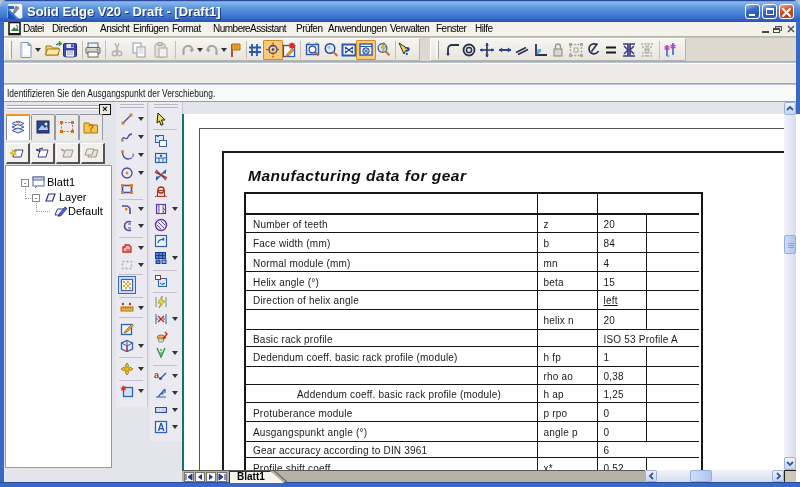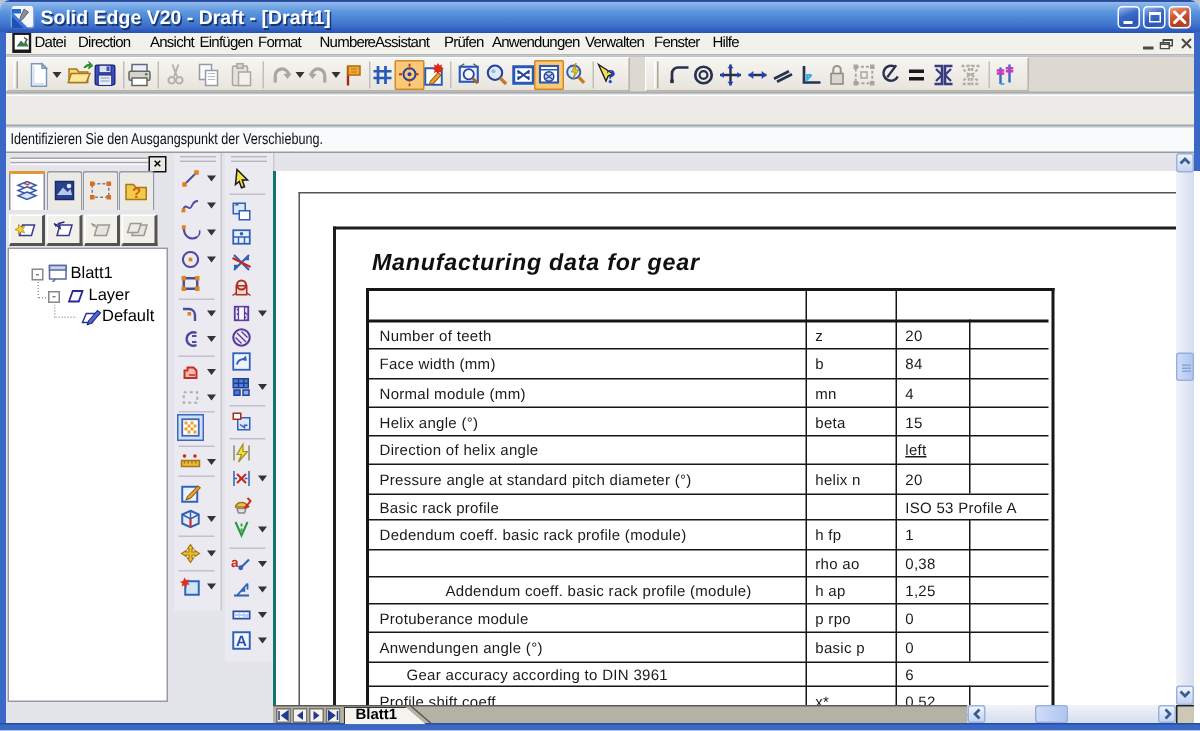--- a/index.html
+++ b/index.html
@@ -614,45 +614,44 @@
         <div class="abs tcell" style="left:297.5px;top:63.5px;">mn</div>
         <div class="abs tcell" style="left:357.5px;top:63.5px;">4</div>
         <div class="abs" style="left:400.2px;top:77.0px;width:1px;height:19.0px;background:#161616;"></div>
         <div class="abs tcell" style="left:7px;top:82.5px;">Helix angle (°)</div>
         <div class="abs tcell" style="left:297.5px;top:82.5px;">beta</div>
         <div class="abs tcell" style="left:357.5px;top:82.5px;">15</div>
         <div class="abs" style="left:400.2px;top:96.0px;width:1px;height:18.5px;background:#161616;"></div>
         <div class="abs tcell" style="left:7px;top:101.2px;">Direction of helix angle</div>
         <div class="abs tcell" style="left:357.5px;top:101.2px;text-decoration:underline;">left</div>
         <div class="abs" style="left:400.2px;top:114.5px;width:1px;height:20.5px;background:#161616;"></div>
-        <div class="abs tcell" style="left:7px;top:120.8px;">Pressure angle at standard pitch diameter (°)</div>
         <div class="abs tcell" style="left:297.5px;top:120.8px;">helix n</div>
         <div class="abs tcell" style="left:357.5px;top:120.8px;">20</div>
         <div class="abs tcell" style="left:7px;top:139.6px;">Basic rack profile</div>
         <div class="abs tcell" style="left:357.5px;top:139.6px;">ISO 53 Profile A</div>
         <div class="abs" style="left:400.2px;top:152.2px;width:1px;height:19.4px;background:#161616;"></div>
         <div class="abs tcell" style="left:7px;top:157.9px;">Dedendum coeff. basic rack profile (module)</div>
         <div class="abs tcell" style="left:297.5px;top:157.9px;">h fp</div>
         <div class="abs tcell" style="left:357.5px;top:157.9px;">1</div>
         <div class="abs" style="left:400.2px;top:171.6px;width:1px;height:18.3px;background:#161616;"></div>
         <div class="abs tcell" style="left:297.5px;top:176.8px;">rho ao</div>
         <div class="abs tcell" style="left:357.5px;top:176.8px;">0,38</div>
         <div class="abs" style="left:400.2px;top:189.9px;width:1px;height:18.4px;background:#161616;"></div>
         <div class="abs tcell" style="left:7px;top:195.1px;margin-left:44px;">Addendum coeff. basic rack profile (module)</div>
         <div class="abs tcell" style="left:297.5px;top:195.1px;">h ap</div>
         <div class="abs tcell" style="left:357.5px;top:195.1px;">1,25</div>
         <div class="abs" style="left:400.2px;top:208.3px;width:1px;height:19.1px;background:#161616;"></div>
         <div class="abs tcell" style="left:7px;top:213.9px;">Protuberance module</div>
         <div class="abs tcell" style="left:297.5px;top:213.9px;">p rpo</div>
         <div class="abs tcell" style="left:357.5px;top:213.9px;">0</div>
         <div class="abs" style="left:400.2px;top:227.4px;width:1px;height:19.4px;background:#161616;"></div>
-        <div class="abs tcell" style="left:7px;top:233.1px;">Anwendungen angle (°)</div>
-        <div class="abs tcell" style="left:297.5px;top:233.1px;">basic p</div>
+        <div class="abs tcell" style="left:7px;top:233.1px;">Ausgangspunkt angle (°)</div>
+        <div class="abs tcell" style="left:297.5px;top:233.1px;">angle p</div>
         <div class="abs tcell" style="left:357.5px;top:233.1px;">0</div>
-        <div class="abs tcell" style="left:7px;top:251.1px;margin-left:18px;">Gear accuracy according to DIN 3961</div>
+        <div class="abs tcell" style="left:7px;top:251.1px;">Gear accuracy according to DIN 3961</div>
         <div class="abs tcell" style="left:357.5px;top:251.1px;">6</div>
         <div class="abs" style="left:400.2px;top:263.4px;width:1px;height:18.5px;background:#161616;"></div>
         <div class="abs tcell" style="left:7px;top:268.6px;">Profile shift coeff.</div>
         <div class="abs tcell" style="left:297.5px;top:268.6px;">x*</div>
         <div class="abs tcell" style="left:357.5px;top:268.6px;">0,52</div>
       </div>
   </div>
   <div id="vscroll" class="abs sb" style="left:780px;top:0;width:12px;height:368px;">
       <div class="sbtn" style="left:0px;top:0px;"><svg width="10" height="9" viewBox="0 0 10 9">
           <path d="M2,6 L5,3 L8,6" fill="none" stroke="#3a5a94" stroke-width="1.8"></path>

